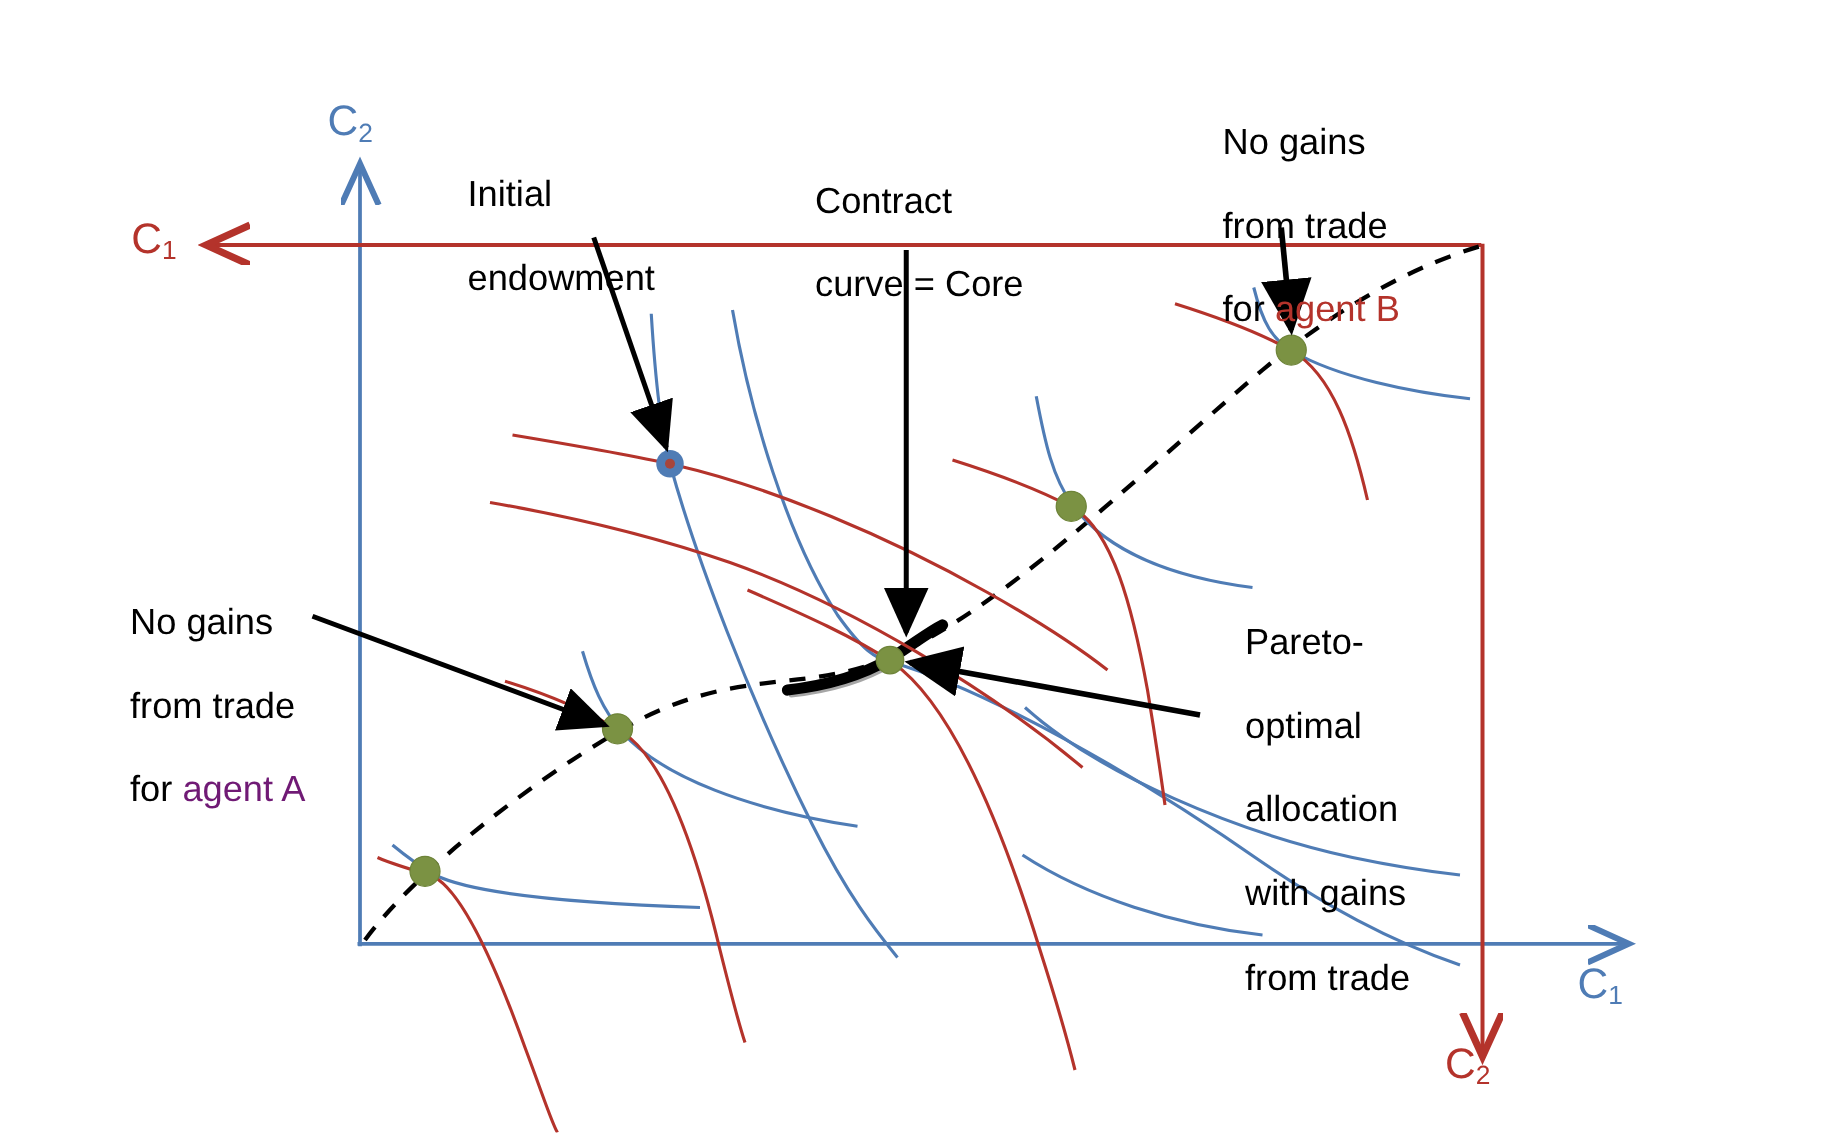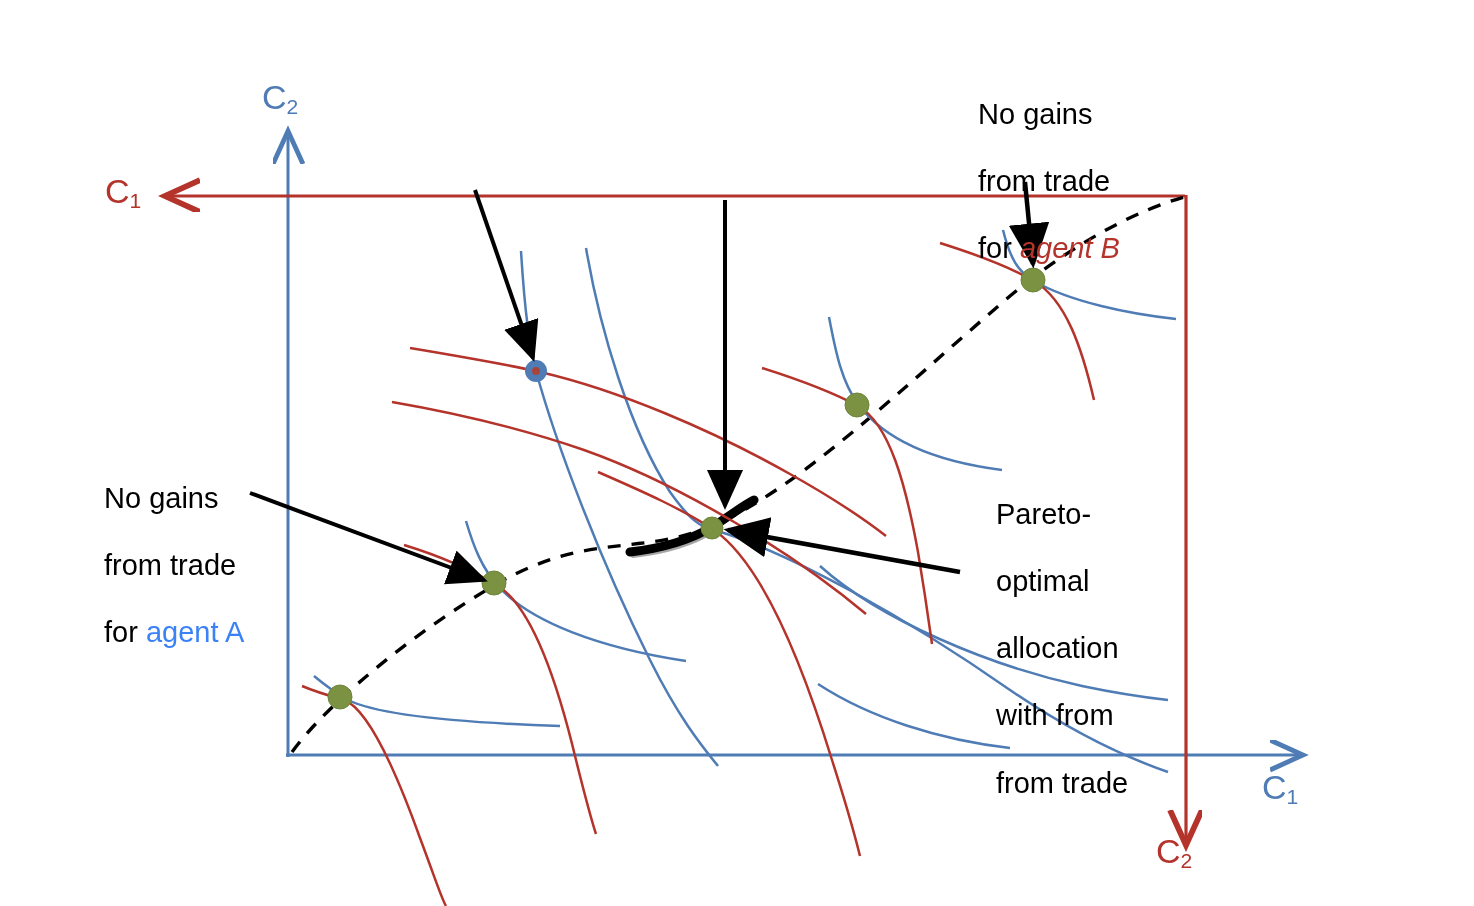--- a/index.html
+++ b/index.html
@@ -3,22 +3,22 @@
 <meta charset="utf-8">
 <style>
   html,body{margin:0;padding:0;background:#ffffff;}
   body{width:1474px;height:906px;font-family:"Liberation Sans",sans-serif;overflow:hidden;position:relative;}
   #stage{position:relative;width:1474px;height:906px;background:#fff;}
   svg#fig{position:absolute;left:0;top:0;width:1474px;height:906px;}
   .lbl{position:absolute;font-family:"Liberation Sans",sans-serif;color:#000;line-height:1.16;white-space:pre-line;}
   .axlbl{position:absolute;font-family:Liberation Sans, sans-serif;font-size:34px;}
   .axlbl sub{font-size:0.62em;vertical-align:-0.25em;}
   .annot{font-size:29px;}
-  .agentA{color:#3b82f6;}
-  .agentB{color:#B4332B;font-style:italic;}
+  .agentA{color:#701a75;}
+  .agentB{color:#B4332B;}
 </style>
 </head>
 <body>
 
 <div id="stage">
 
   <svg id="fig" viewBox="0 0 1474 906">
     <defs>
       <marker id="arrBlue" markerWidth="13" markerHeight="13" refX="10" refY="5" orient="auto">
         <path d="M0,0 L11,5 L0,10" fill="none" stroke="#4F7CB5" stroke-width="1.6"></path>
@@ -114,35 +114,43 @@
   <div class="axlbl" style="left:262px;top:78px;color:#4F7CB5;">
     <span>C</span><sub>2</sub>
   </div>
   <div class="axlbl" style="left:1262px;top:768px;color:#4F7CB5;">
     <span>C</span><sub>1</sub>
   </div>
   <div class="axlbl" style="left:1156px;top:832px;color:#B4332B;">
     <span>C</span><sub>2</sub>
   </div>
 
+  <div class="lbl annot" style="left:374px;top:106px;">
+    <div>Initial</div>
+    <div>endowment</div>
+  </div>
 
+  <div class="lbl annot" style="left:652px;top:111px;">
+    <div>Contract</div>
+    <div>curve = Core</div>
+  </div>
 
   <div class="lbl annot" style="left:978px;top:64px;">
     <div>No gains</div>
     <div>from trade</div>
     <div><span>for </span><span class="agentB">agent B</span></div>
   </div>
 
   <div class="lbl annot" style="left:104px;top:448px;">
     <div>No gains</div>
     <div>from trade</div>
     <div><span>for </span><span class="agentA">agent A</span></div>
   </div>
 
   <div class="lbl annot" style="left:996px;top:464px;">
     <div>Pareto-</div>
     <div>optimal</div>
     <div>allocation</div>
-    <div>with from</div>
+    <div>with gains</div>
     <div>from trade</div>
   </div>
 
 </div>
 
 </body></html>

